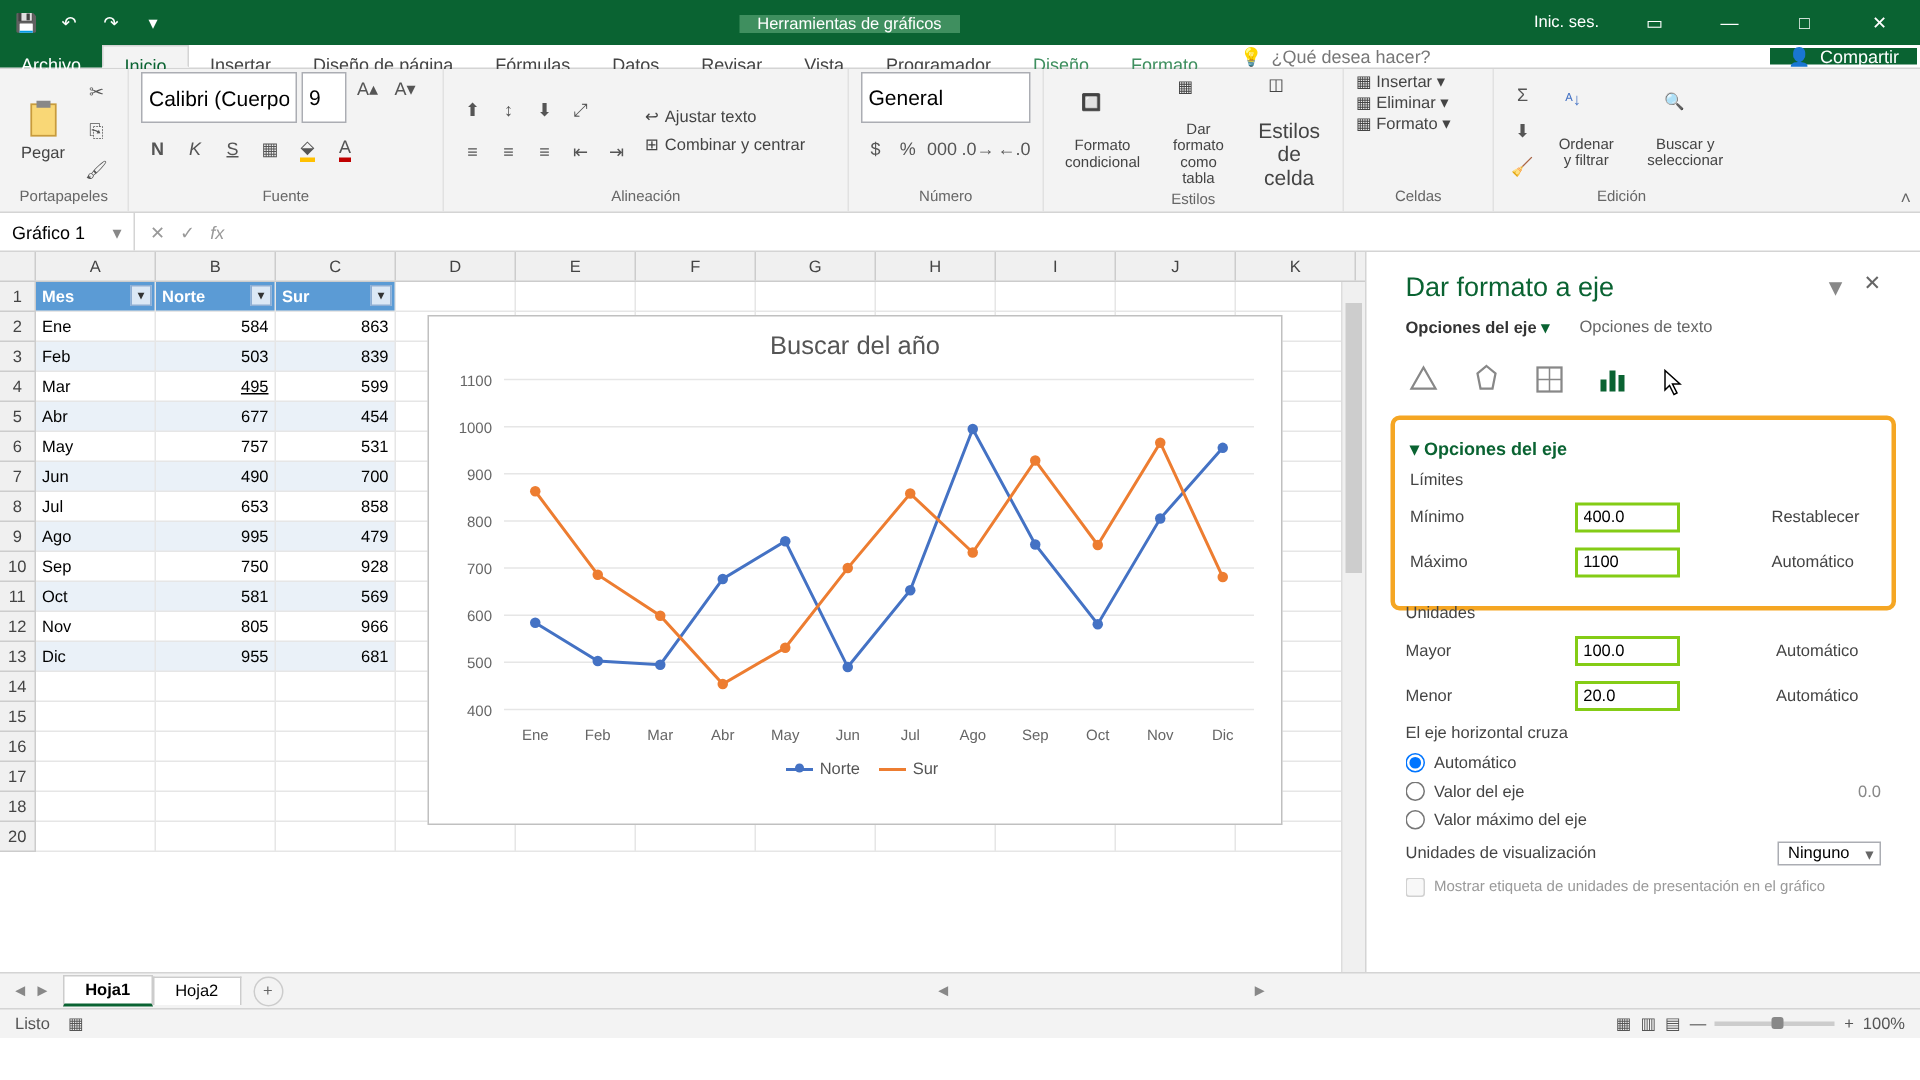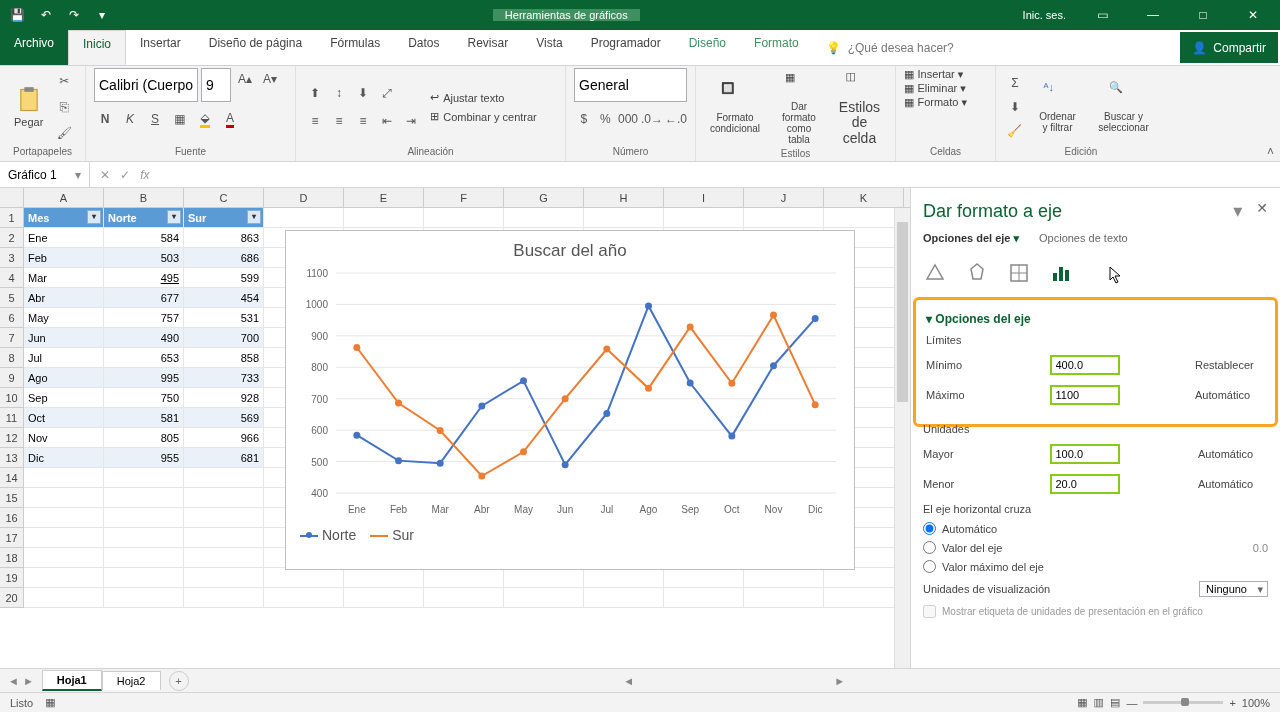--- a/index.html
+++ b/index.html
@@ -7,21 +7,21 @@
 
 .titlebar { height: 30px; background: #0a6332; color: #fff; display: flex; align-items: center; }
 .titlebar-left { display: flex; gap: 12px; padding: 0 10px; align-items: center; }
 .titlebar-icon { width: 16px; height: 16px; display: inline-flex; align-items: center; justify-content: center; }
 .titlebar-center { flex: 1; text-align: center; }
 .chart-tools { background: #3f8f5f; padding: 0 12px; font-size: 11px; }
 .titlebar-right { display: flex; align-items: center; gap: 4px; padding-right: 4px; }
 .win-btn { width: 46px; height: 30px; display: flex; align-items: center; justify-content: center; color: #fff; }
 .signin { padding: 0 10px; font-size: 11px; }
 
-.tabs { height: 36px; background: #fff; border-bottom: 1px solid #d4d4d4; display: flex; align-items: stretch; }
+.tabs { height: 16px; background: #fff; border-bottom: 1px solid #d4d4d4; display: flex; align-items: stretch; }
 .tab { padding: 6px 14px; color: #444; cursor: pointer; font-size: 12px; }
 .tab.file { background: #0a6332; color: #fff; }
 .tab.active { background: #f3f3f3; border: 1px solid #d4d4d4; border-bottom: 1px solid #f3f3f3; color: #0a6332; }
 .tellme { flex: 1; padding: 6px 14px; color: #777; display: flex; align-items: center; gap: 6px; }
 .share-btn { background: #0a6332; color: #fff; padding: 4px 12px; display: flex; align-items: center; gap: 6px; margin: 2px; }
 
 .ribbon { height: 96px; background: #f3f3f3; border-bottom: 1px solid #d4d4d4; display: flex; position: relative; }
 .rgroup { border-right: 1px solid #e1e1e1; padding: 2px 8px; display: flex; flex-direction: column; justify-content: space-between; }
 .rgroup-label { text-align: center; font-size: 10px; color: #666; padding-bottom: 2px; }
 .rgroup-body { flex: 1; display: flex; align-items: center; gap: 4px; }
@@ -45,25 +45,25 @@
 .row-h { width: 24px; background: #f0f0f0; border-right: 1px solid #ccc; border-bottom: 1px solid #ccc; text-align: center; font-size: 11px; color: #444; line-height: 20px; }
 .cell { border-right: 1px solid #e6e6e6; border-bottom: 1px solid #e6e6e6; padding: 0 4px; line-height: 20px; font-size: 11px; overflow: hidden; }
 .cell.hdr { background: #5b9bd5; color: #fff; font-weight: 600; position: relative; }
 .cell.hdr .fbtn { position: absolute; right: 2px; top: 2px; width: 14px; height: 14px; background: #dce8f5; border: 1px solid #8faed3; font-size: 8px; color: #333; display: flex; align-items: center; justify-content: center; }
 .cell.band { background: #eaf1f8; }
 .cell.num { text-align: right; }
 
 .chart-embed { position: absolute; left: 285px; top: 42px; width: 570px; height: 340px; background: #fff; border: 1px solid #c0c0c0; }
 .chart-title { text-align: center; font-size: 17px; color: #555; padding: 10px 0 2px; }
 .chart-body { position: relative; width: 100%; height: 260px; }
-.chart-legend { font-size: 14px; color: #555; padding: 4px; }
+.chart-legend { text-align: center; font-size: 11px; color: #555; padding: 4px; }
 .leg-sw { display: inline-block; width: 18px; height: 2px; vertical-align: middle; margin: 0 4px 0 10px; position: relative; }
 .leg-sw::after { content: ''; position: absolute; left: 6px; top: -3px; width: 6px; height: 6px; border-radius: 50%; }
 
-.pane { width: 370px; border-left: 1px solid #d4d4d4; background: #fff; display: flex; flex-direction: column; padding: 12px 12px 0; position: relative; }
+.pane { width: 370px; border-left: 1px solid #d4d4d4; background: #fff; display: flex; flex-direction: column; padding: 12px 26px 0; position: relative; }
 .pane-title { font-size: 18px; color: #0a6332; font-weight: 400; display: flex; justify-content: space-between; align-items: center; }
 .pane-close { color: #666; font-size: 14px; }
 .pane-tabs { display: flex; gap: 20px; padding: 10px 0; font-size: 11px; }
 .pane-tab.active { font-weight: 600; color: #333; }
 .pane-tab { color: #666; }
 .pane-icons { display: flex; gap: 18px; padding: 6px 0 12px; }
 .pane-icon { width: 24px; height: 24px; }
 .pane-section-hdr { background: #fff; color: #0a6332; font-weight: 600; font-size: 12px; padding: 4px 0; }
 .highlight-box { border: 3px solid #f5a623; border-radius: 6px; padding: 8px 10px 14px; margin: 0 -10px; }
 .field-row { display: flex; align-items: center; justify-content: space-between; padding: 5px 0; font-size: 11px; }
@@ -321,21 +321,21 @@
           <div class="cell" style="width: 80px;"></div>
           <div class="cell" style="width: 80px;"></div>
           <div class="cell" style="width: 80px;"></div>
           <div class="cell" style="width: 80px;"></div>
           <div class="cell" style="width: 80px;"></div>
         </div>
         <div class="row">
           <div class="row-h">3</div>
           <div class="cell band" style="width: 80px;">Feb</div>
           <div class="cell num band" style="width: 80px;">503</div>
-          <div class="cell num band" style="width: 80px;">686</div>
+          <div class="cell num band" style="width: 80px;">839</div>
           <div class="cell" style="width: 80px;"></div>
           <div class="cell" style="width: 80px;"></div>
           <div class="cell" style="width: 80px;"></div>
           <div class="cell" style="width: 80px;"></div>
           <div class="cell" style="width: 80px;"></div>
           <div class="cell" style="width: 80px;"></div>
           <div class="cell" style="width: 80px;"></div>
           <div class="cell" style="width: 80px;"></div>
         </div>
         <div class="row">
@@ -405,21 +405,21 @@
           <div class="cell" style="width: 80px;"></div>
           <div class="cell" style="width: 80px;"></div>
           <div class="cell" style="width: 80px;"></div>
           <div class="cell" style="width: 80px;"></div>
           <div class="cell" style="width: 80px;"></div>
         </div>
         <div class="row">
           <div class="row-h">9</div>
           <div class="cell band" style="width: 80px;">Ago</div>
           <div class="cell num band" style="width: 80px;">995</div>
-          <div class="cell num band" style="width: 80px;">733</div>
+          <div class="cell num band" style="width: 80px;">479</div>
           <div class="cell" style="width: 80px;"></div>
           <div class="cell" style="width: 80px;"></div>
           <div class="cell" style="width: 80px;"></div>
           <div class="cell" style="width: 80px;"></div>
           <div class="cell" style="width: 80px;"></div>
           <div class="cell" style="width: 80px;"></div>
           <div class="cell" style="width: 80px;"></div>
           <div class="cell" style="width: 80px;"></div>
         </div>
         <div class="row">
@@ -529,34 +529,20 @@
           <div class="cell" style="width: 80px;"></div>
           <div class="cell" style="width: 80px;"></div>
           <div class="cell" style="width: 80px;"></div>
           <div class="cell" style="width: 80px;"></div>
           <div class="cell" style="width: 80px;"></div>
           <div class="cell" style="width: 80px;"></div>
           <div class="cell" style="width: 80px;"></div>
         </div>
         <div class="row">
           <div class="row-h">18</div>
-          <div class="cell" style="width: 80px;"></div>
-          <div class="cell" style="width: 80px;"></div>
-          <div class="cell" style="width: 80px;"></div>
-          <div class="cell" style="width: 80px;"></div>
-          <div class="cell" style="width: 80px;"></div>
-          <div class="cell" style="width: 80px;"></div>
-          <div class="cell" style="width: 80px;"></div>
-          <div class="cell" style="width: 80px;"></div>
-          <div class="cell" style="width: 80px;"></div>
-          <div class="cell" style="width: 80px;"></div>
-          <div class="cell" style="width: 80px;"></div>
-        </div>
-        <div class="row">
-          <div class="row-h">19</div>
           <div class="cell" style="width: 80px;"></div>
           <div class="cell" style="width: 80px;"></div>
           <div class="cell" style="width: 80px;"></div>
           <div class="cell" style="width: 80px;"></div>
           <div class="cell" style="width: 80px;"></div>
           <div class="cell" style="width: 80px;"></div>
           <div class="cell" style="width: 80px;"></div>
           <div class="cell" style="width: 80px;"></div>
           <div class="cell" style="width: 80px;"></div>
           <div class="cell" style="width: 80px;"></div>

